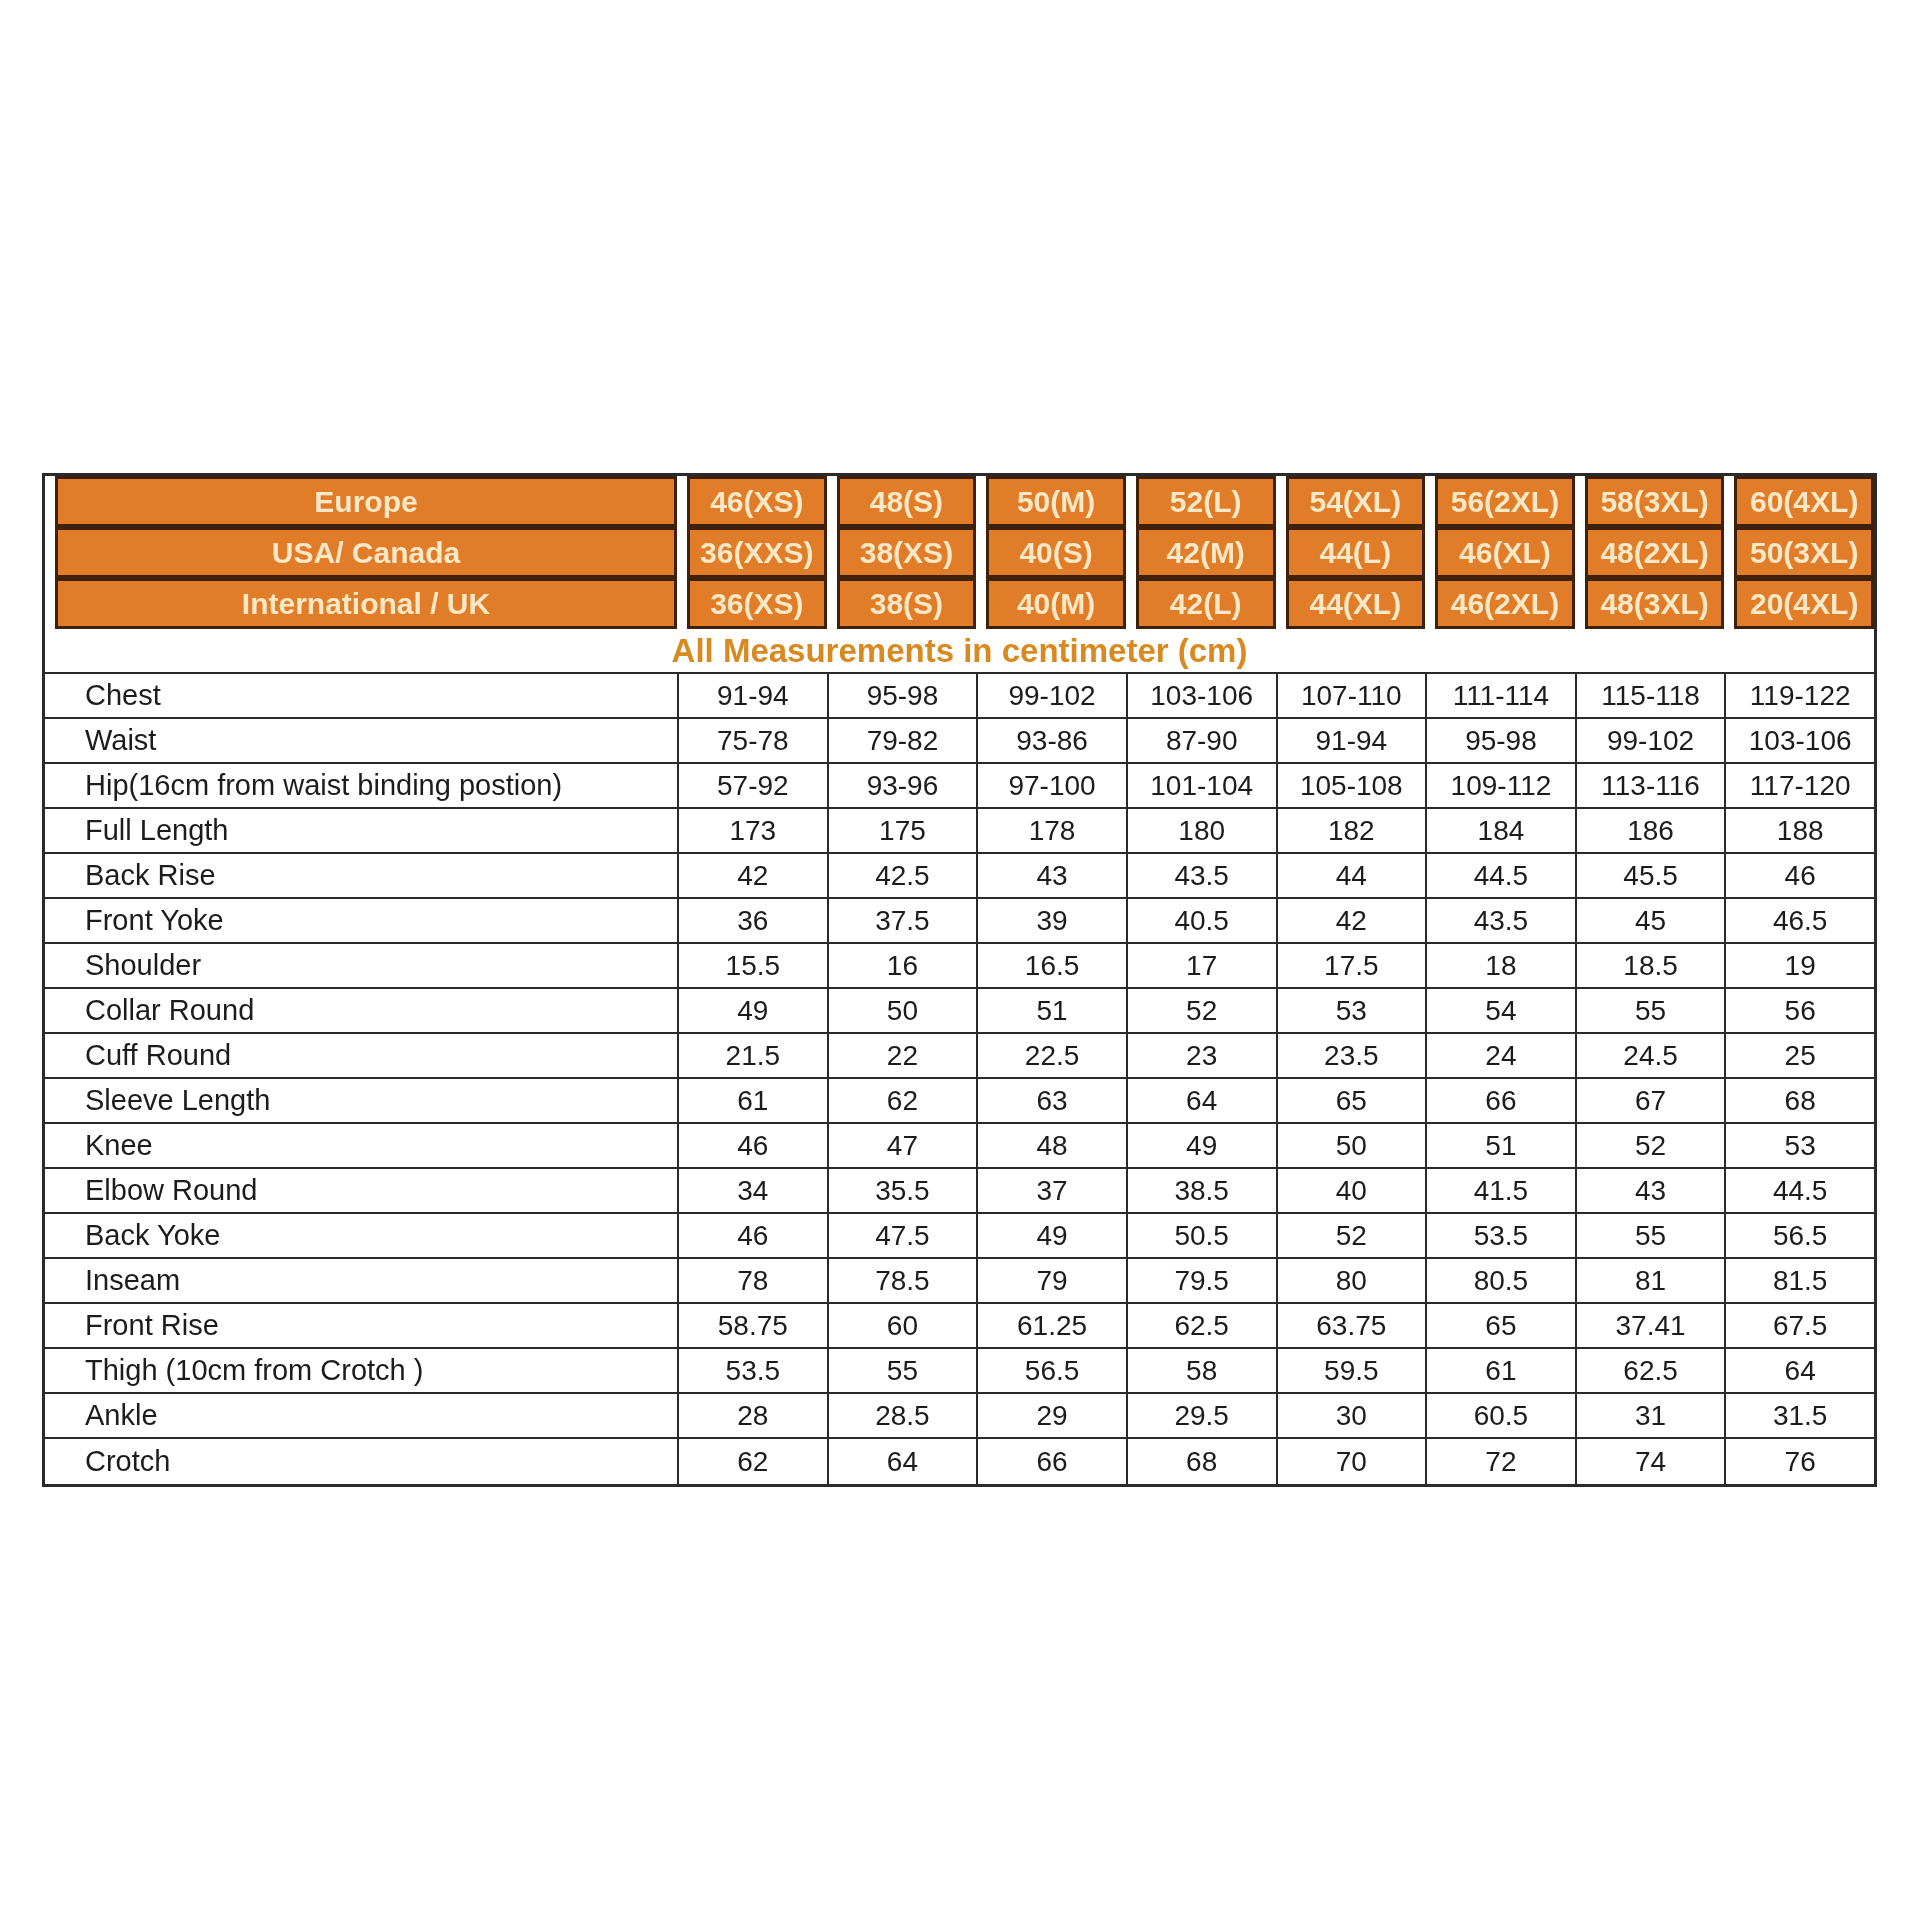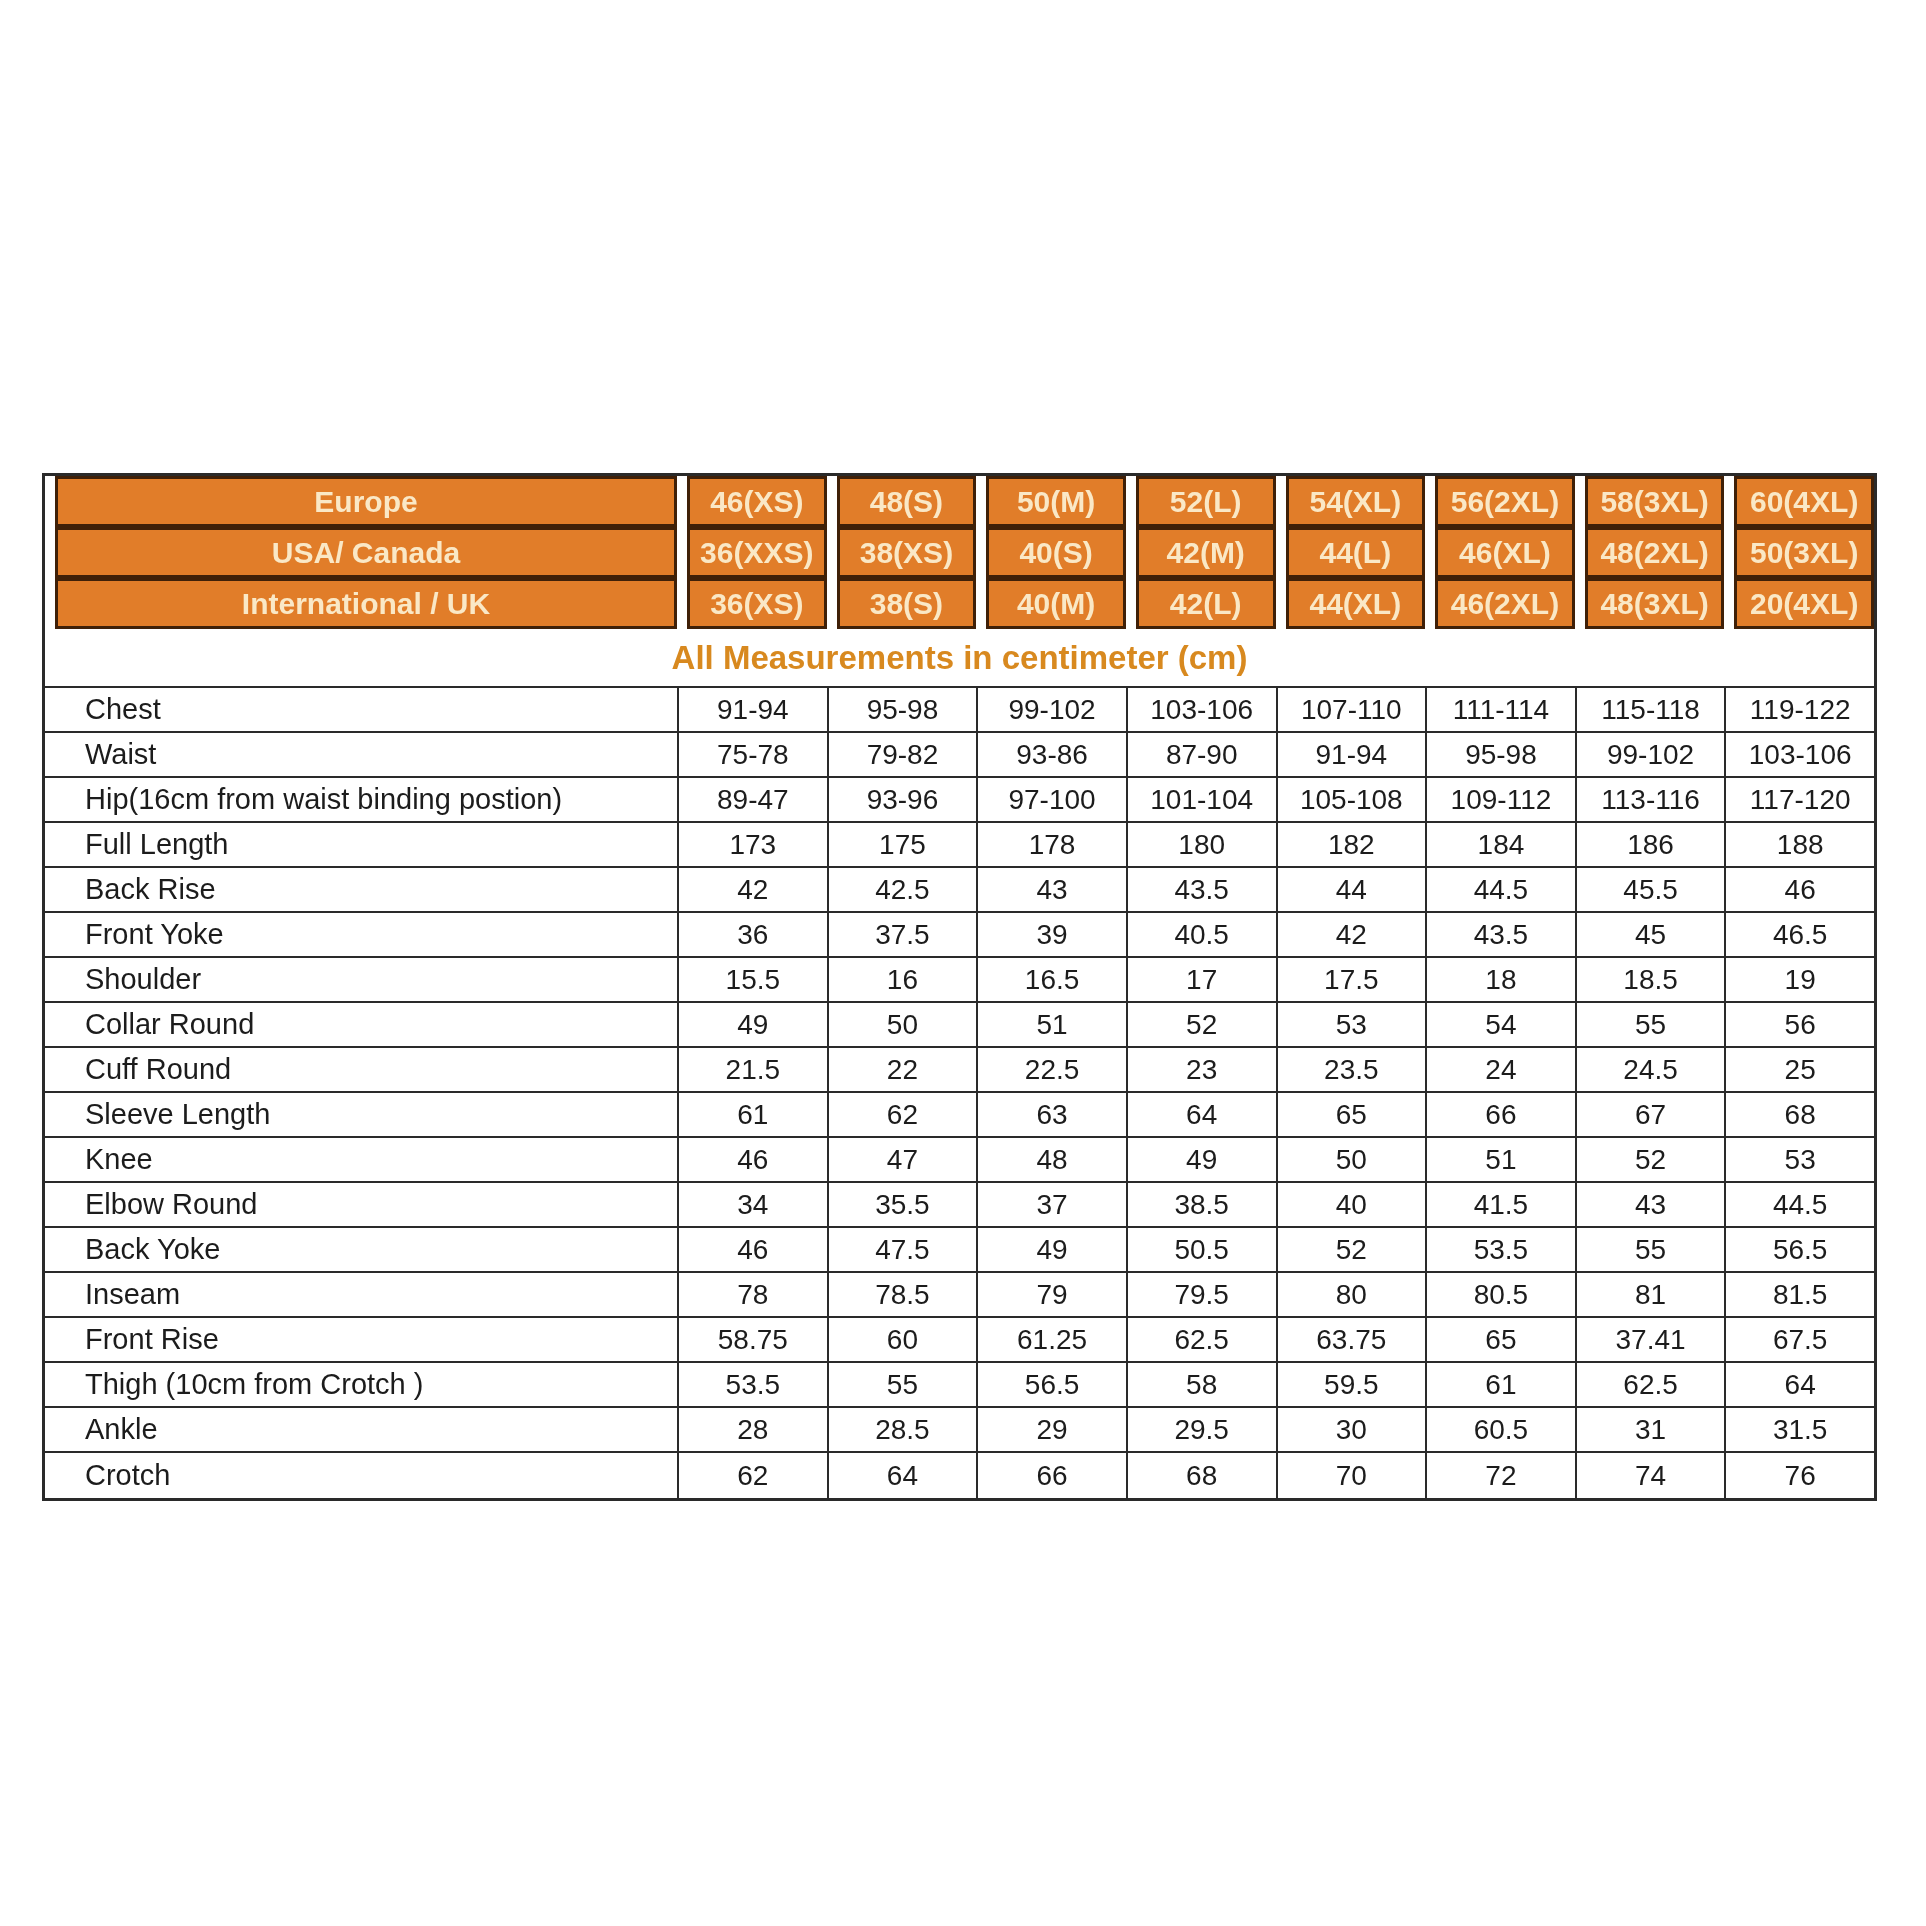--- a/index.html
+++ b/index.html
@@ -43,21 +43,21 @@
     height:51px;
     background:var(--orange);
     border:3px solid var(--header-border);
     color:var(--header-text);
     font-weight:bold;
     font-size:30px;
     margin-left:10px;
   }
   
   .title-row{
-    height:59px;
+    height:45px;
     display:flex;
     align-items:center;
     justify-content:center;
     background:#ffffff;
     border-bottom:2px solid var(--line);
     color:var(--title-text);
     font-weight:bold;
     font-size:33px;
   }
   
@@ -119,21 +119,21 @@
           <div class="cell value-cell">79-82</div>
           <div class="cell value-cell">93-86</div>
           <div class="cell value-cell">87-90</div>
           <div class="cell value-cell">91-94</div>
           <div class="cell value-cell">95-98</div>
           <div class="cell value-cell">99-102</div>
           <div class="cell value-cell">103-106</div>
         </div>
         <div class="t-row data-row">
           <div class="cell label-cell">Hip(16cm from waist binding postion)</div>
-          <div class="cell value-cell">89-47</div>
+          <div class="cell value-cell">57-92</div>
           <div class="cell value-cell">93-96</div>
           <div class="cell value-cell">97-100</div>
           <div class="cell value-cell">101-104</div>
           <div class="cell value-cell">105-108</div>
           <div class="cell value-cell">109-112</div>
           <div class="cell value-cell">113-116</div>
           <div class="cell value-cell">117-120</div>
         </div>
         <div class="t-row data-row">
           <div class="cell label-cell">Full Length</div>

